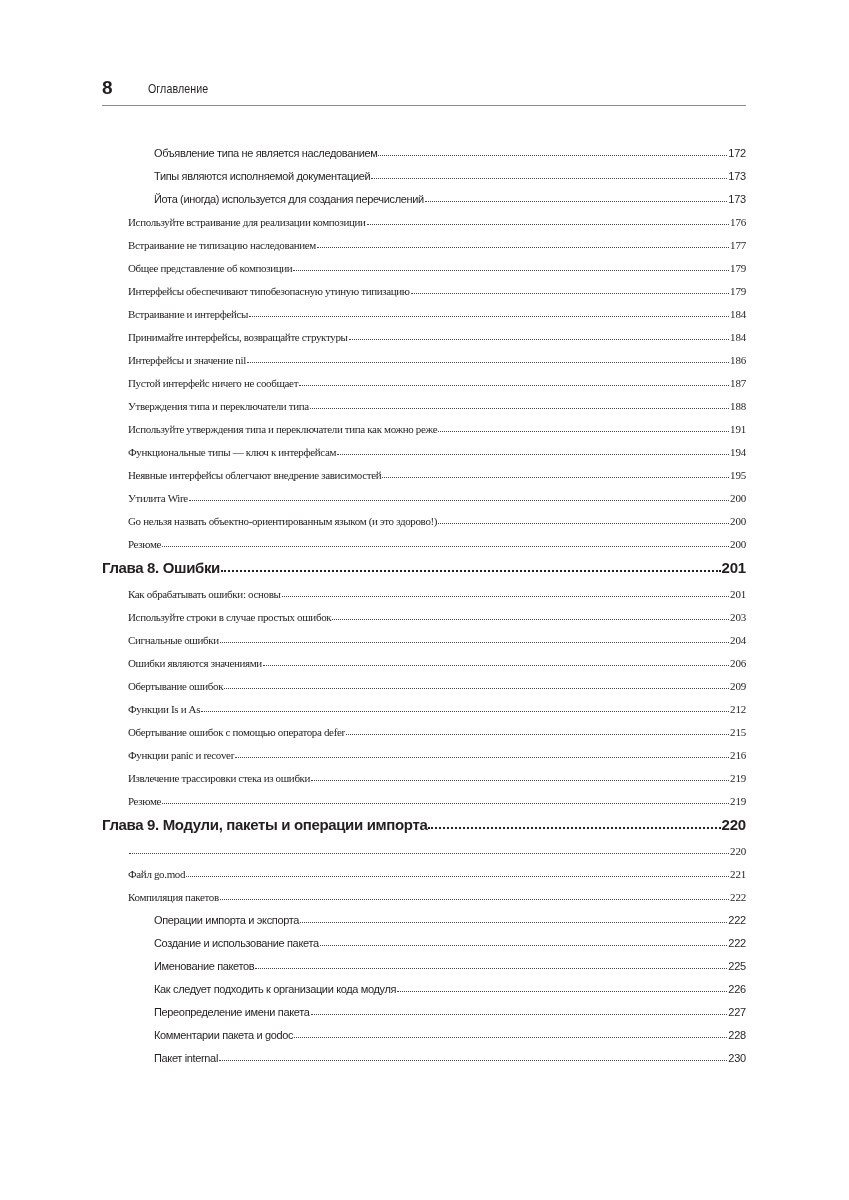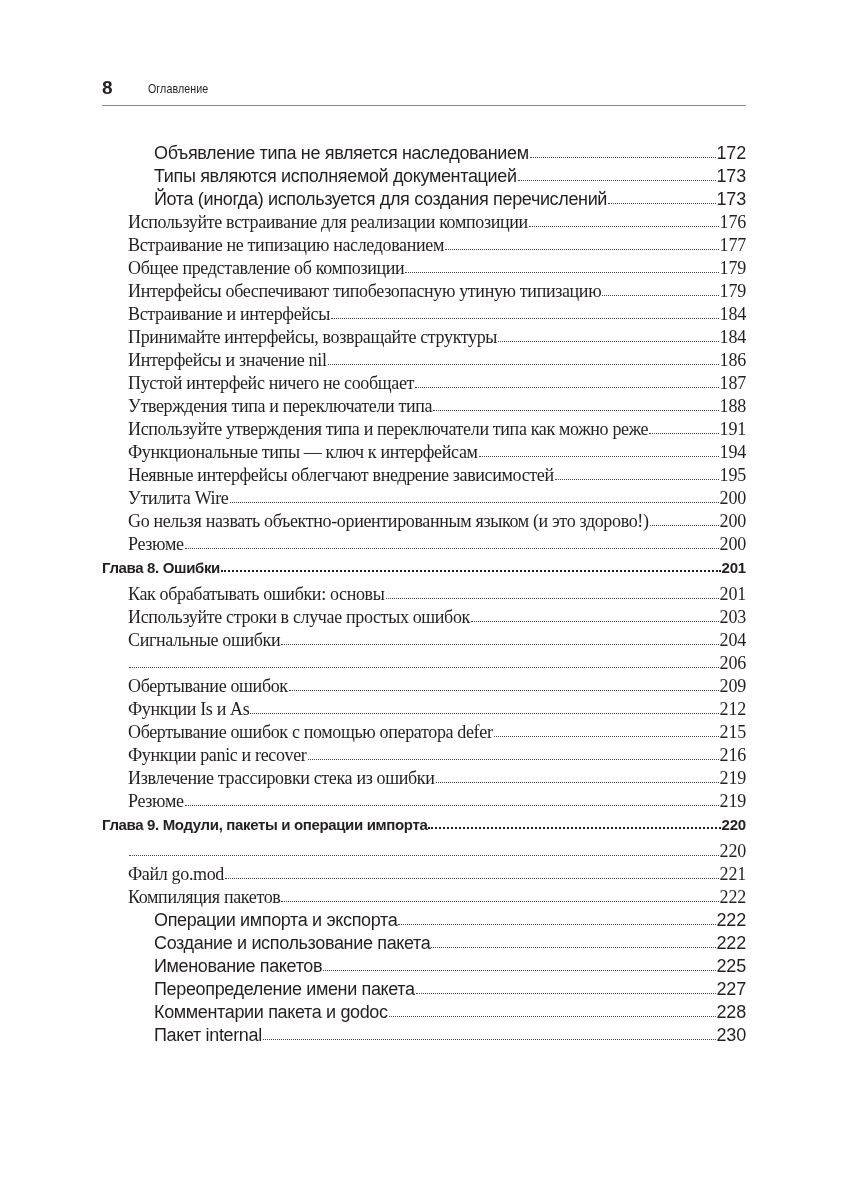--- a/index.html
+++ b/index.html
@@ -4,21 +4,21 @@
   <style>
     html, body { margin: 0; padding: 0; background: #ffffff; }
     body { width: 849px; height: 1200px; position: relative; overflow: hidden;
            font-family: "Liberation Sans", "DejaVu Sans", sans-serif; color: #231f20; }
     .header { position: absolute; left: 102px; top: 76px; width: 644px; height: 28px; }
     .page-num { position: absolute; left: 0; top: 0; font-weight: bold; font-size: 19px; line-height: 24px; }
     .running-title { position: absolute; left: 46px; top: 3px; font-size: 13px; line-height: 20px;
                      transform: scaleX(0.82); transform-origin: left center; letter-spacing: 0.1px; }
     .rule { position: absolute; left: 102px; top: 105px; width: 644px; height: 0; border-top: 1.5px solid #8a8a8a; }
     .toc { position: absolute; left: 102px; top: 142px; width: 644px; }
-    .row { display: flex; align-items: baseline; height: 23px; font-size: 18px; line-height: 23px;
+    .row { display: flex; align-items: baseline; height: 23px; font-size: 11px; line-height: 23px;
            white-space: nowrap; }
     .row.l2 { padding-left: 26px; font-family: Liberation Serif, serif; }
     .row.l3 { padding-left: 52px; }
     .row.chapter { font-weight: bold; font-size: 15px; height: 23px; margin-bottom: 4px; }
     .row .title { flex: 0 0 auto; letter-spacing: -0.35px; }
     .row .leader { flex: 1 1 auto; overflow: hidden; margin: 0 1px; position: relative; height: 14px; }
     .row .leader::after { content: ""; position: absolute; left: 0; right: 0; bottom: 1px;
                           border-bottom: 1.3px dotted #444; }
     .row.chapter .leader::after { border-bottom: 2px dotted #231f20; }
     .row .page { flex: 0 0 auto; letter-spacing: -0.2px; }
@@ -137,20 +137,21 @@
     <span class="title">Используйте строки в случае простых ошибок</span>
     <span class="leader"></span>
     <span class="page">203</span>
   </div>
     <div class="row l2">
     <span class="title">Сигнальные ошибки</span>
     <span class="leader"></span>
     <span class="page">204</span>
   </div>
     <div class="row l2">
+    <span class="title">Ошибки являются значениями</span>
     <span class="leader"></span>
     <span class="page">206</span>
   </div>
     <div class="row l2">
     <span class="title">Обертывание ошибок</span>
     <span class="leader"></span>
     <span class="page">209</span>
   </div>
     <div class="row l2">
     <span class="title">Функции Is и As</span>
@@ -205,20 +206,25 @@
     <span class="title">Создание и использование пакета</span>
     <span class="leader"></span>
     <span class="page">222</span>
   </div>
     <div class="row l3">
     <span class="title">Именование пакетов</span>
     <span class="leader"></span>
     <span class="page">225</span>
   </div>
     <div class="row l3">
+    <span class="title">Как следует подходить к организации кода модуля</span>
+    <span class="leader"></span>
+    <span class="page">226</span>
+  </div>
+    <div class="row l3">
     <span class="title">Переопределение имени пакета</span>
     <span class="leader"></span>
     <span class="page">227</span>
   </div>
     <div class="row l3">
     <span class="title">Комментарии пакета и godoc</span>
     <span class="leader"></span>
     <span class="page">228</span>
   </div>
     <div class="row l3">

